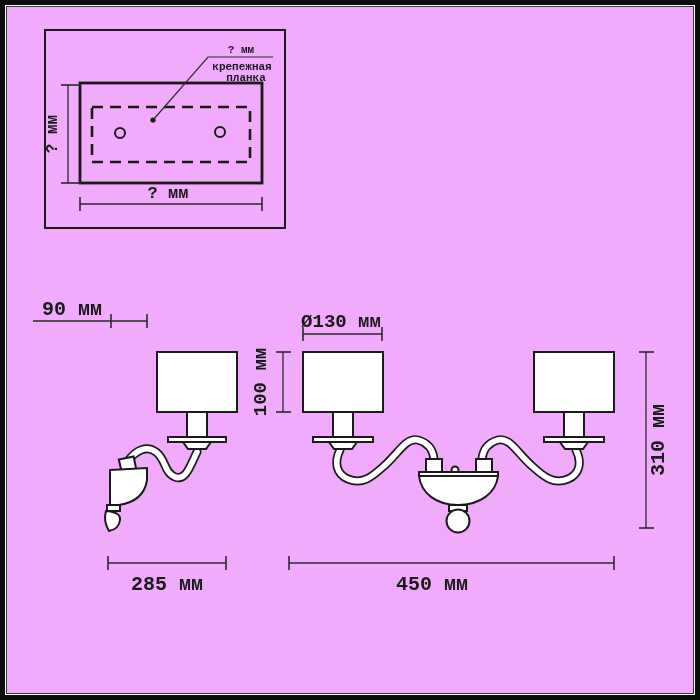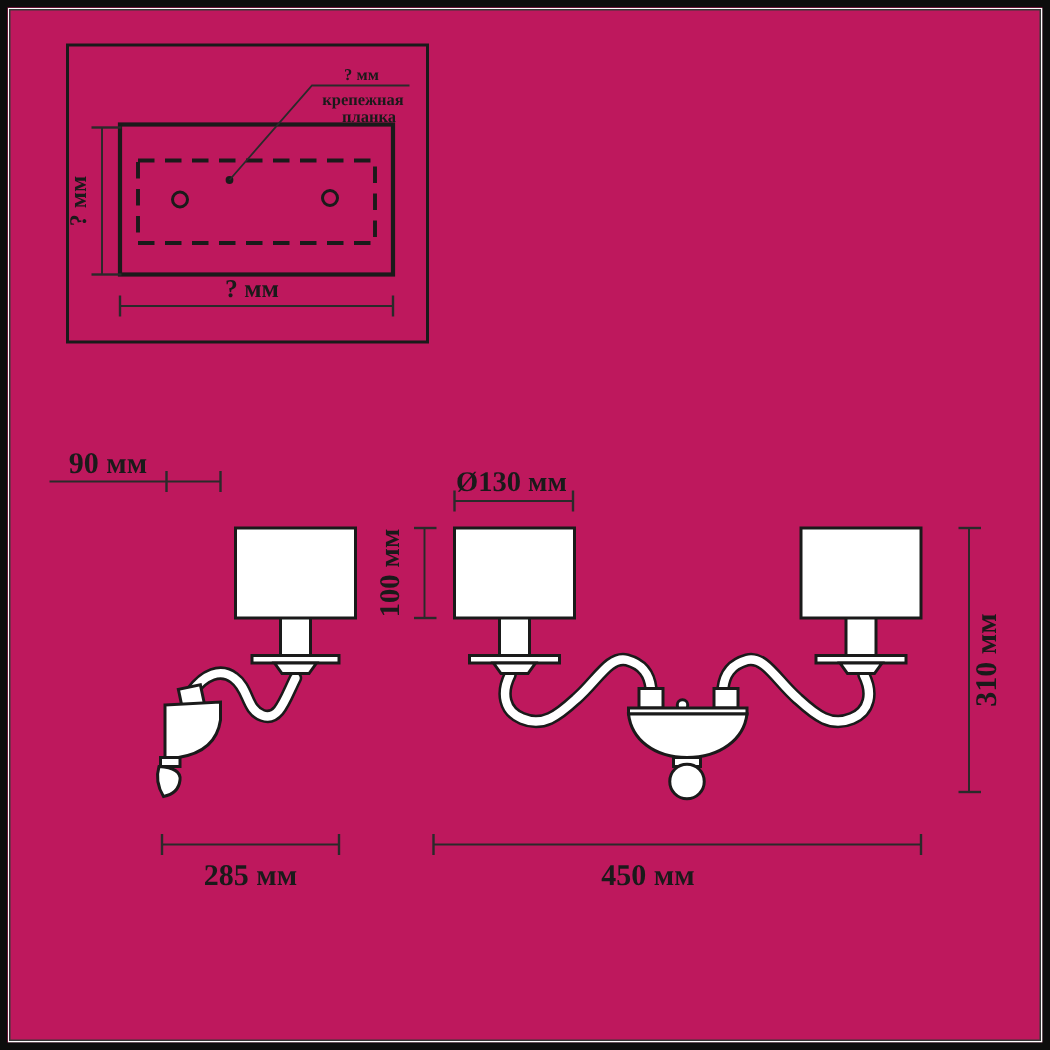--- a/index.html
+++ b/index.html
@@ -1,18 +1,18 @@
 <!DOCTYPE html>
 <html><head>
 <meta charset="utf-8">
 <style>
   html,body { margin:0; padding:0; background:#e8e8e8; }
   .stage {
-    position:relative; width:700px; height:700px; background:#be185d;
-    font-family:Liberation Serif, serif;
+    position:relative; width:700px; height:700px; background:#f0abfc;
+    font-family:Liberation Mono, monospace;
   }
   .frame {
     position:absolute; inset:0; box-sizing:border-box;
     border:5px solid #0d0d0d;
     box-shadow: inset 0 0 0 1px #ffffff, inset 0 0 0 2px #383838;
     pointer-events:none;
   }
   svg { position:absolute; inset:0; display:block; }
   .ln   { fill:none; stroke:#1a1a1a; stroke-width:2; }
   .ln25 { fill:none; stroke:#1a1a1a; stroke-width:2.8; }

